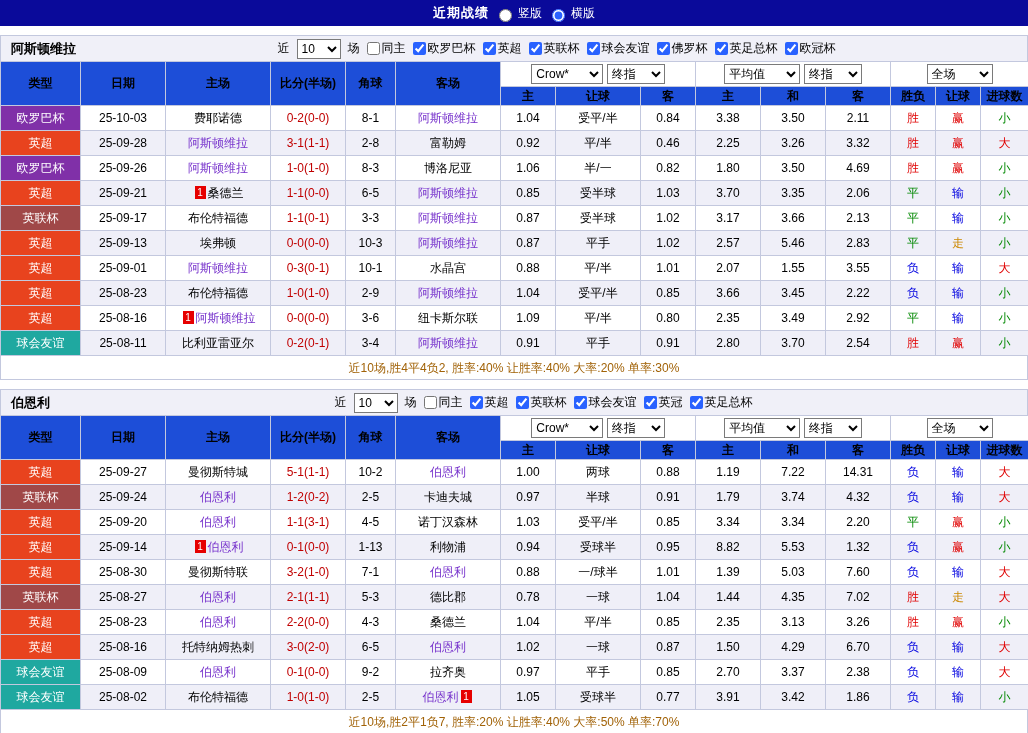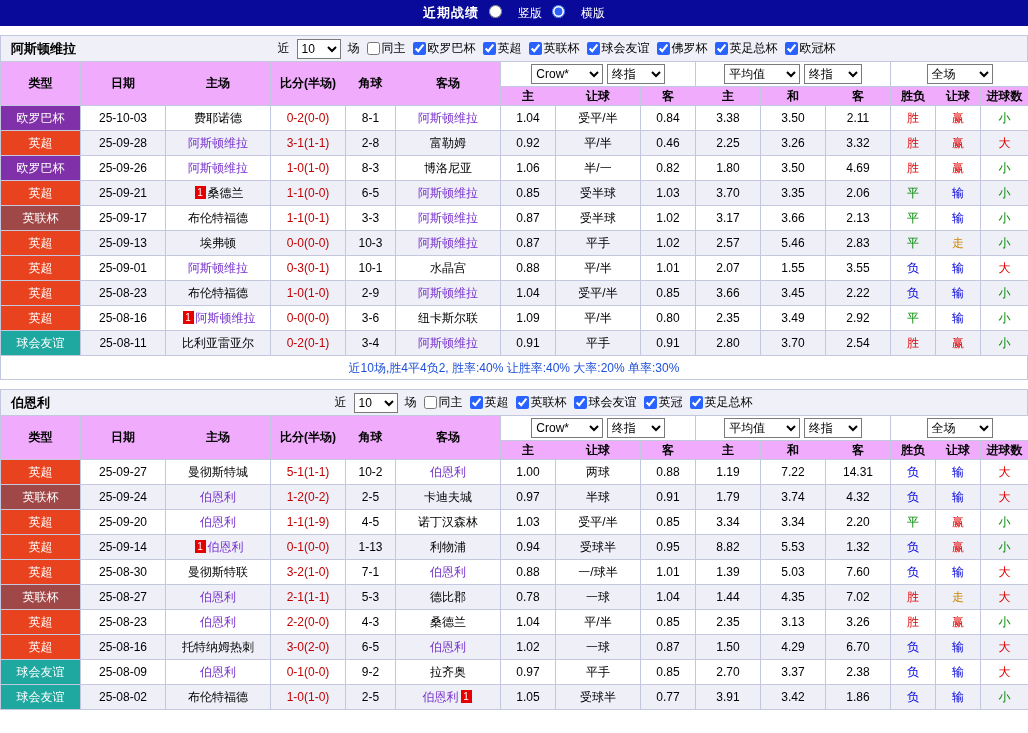--- a/index.html
+++ b/index.html
@@ -8,53 +8,53 @@
     width:1028px;
     font-family:"Liberation Sans","DejaVu Sans",sans-serif;
     font-size:12px; color:#000; background:#fff;
   }
   
   .topbar {
     height:26px; background:#0a0a9a; color:#fff;
     display:flex; align-items:center; justify-content:center; gap:10px;
   }
   .topbar .title { font-weight:bold; font-size:13px; letter-spacing:1px; }
-  .topbar label { display:flex; align-items:flex-start; gap:16px; cursor:pointer; font-size:12px; }
+  .topbar label { display:flex; align-items:flex-end; gap:6px; cursor:pointer; font-size:12px; }
   .topbar input { margin:0; accent-color:#2962ff; }
 
   .section { margin-top:9px; }
   .section-bar {
     display:flex; align-items:center; height:26px;
     background:#f0f0f8; border:1px solid #c3c8de; border-bottom:none;
   }
   .team-title { font-weight:bold; padding:0 10px; font-size:13px; }
   .filters { flex:1; display:flex; align-items:center; justify-content:center; gap:7px; }
   .filters label { display:flex; align-items:center; gap:1px; cursor:pointer; }
   .filters input[type=checkbox] { margin:0 1px 0 0; width:13px; height:13px; accent-color:#2962ff; }
   select { font-size:12px; font-family:inherit; height:20px; background:#fff; border:1px solid #7a7a7a; }
 
   table { border-collapse:collapse; table-layout:fixed; width:1028px; }
   th, td {
     border:1px solid #c3c8de; text-align:center; padding:0;
     height:25px; overflow:hidden; white-space:nowrap; font-size:12px;
   }
-  thead th { background:#f0abfc; font-weight:bold; }
+  thead th { background:#1d4ed8; font-weight:bold; }
   thead th.sel-cell { background:#fff; }
   thead tr.sub th { height:19px; }
   tbody tr:nth-child(even) td { background:#efeff8; }
   td.type-cell { color:#fff; }
   .focal { color:#7733cc; }
   td.score-cell { color:#c00000; }
   .card-badge {
     display:inline-block; background:#e60000; color:#fff;
     width:11px; height:13px; line-height:13px; font-size:10px;
     text-align:center; margin:0 2px; vertical-align:1px;
   }
   .summary {
-    text-align:center; color:#1d4ed8; height:24px; line-height:24px;
+    text-align:center; color:#a16207; height:24px; line-height:24px;
     border:1px solid #c3c8de; border-top:none; background:#fff;
   }
 </style>
 </head>
 <body>
 
 <div class="topbar">
   <span class="title">近期战绩</span>
   <label>
     <input type="radio" name="layout" style="">
@@ -454,21 +454,21 @@
           <td class="odds-cell">3.74</td>
           <td class="odds-cell">4.32</td>
           <td class="result-cell" style="color: rgb(0, 0, 224);">负</td>
           <td class="result-cell" style="color: rgb(0, 0, 224);">输</td>
           <td class="result-cell" style="color: rgb(224, 0, 0);">大</td>
         </tr>
         <tr>
           <td class="type-cell" style="background: rgb(232, 67, 30);">英超</td>
           <td>25-09-20</td>
           <td class="team-cell"><span class="focal">伯恩利</span></td>
-          <td class="score-cell">1-1(1-9)</td>
+          <td class="score-cell">1-1(3-1)</td>
           <td>4-5</td>
           <td class="team-cell"><span>诺丁汉森林</span></td>
           <td class="odds-cell">1.03</td>
           <td class="odds-cell">受平/半</td>
           <td class="odds-cell">0.85</td>
           <td class="odds-cell">3.34</td>
           <td class="odds-cell">3.34</td>
           <td class="odds-cell">2.20</td>
           <td class="result-cell" style="color: rgb(0, 136, 0);">平</td>
           <td class="result-cell" style="color: rgb(224, 0, 0);">赢</td>
@@ -588,13 +588,14 @@
           <td class="odds-cell">0.77</td>
           <td class="odds-cell">3.91</td>
           <td class="odds-cell">3.42</td>
           <td class="odds-cell">1.86</td>
           <td class="result-cell" style="color: rgb(0, 0, 224);">负</td>
           <td class="result-cell" style="color: rgb(0, 0, 224);">输</td>
           <td class="result-cell" style="color: rgb(0, 136, 0);">小</td>
         </tr>
       </tbody>
   </table>
+  <div class="summary">近10场,胜2平1负7, 胜率:20% 让胜率:40% 大率:50% 单率:70%</div>
 </div>
 
 </body></html>

